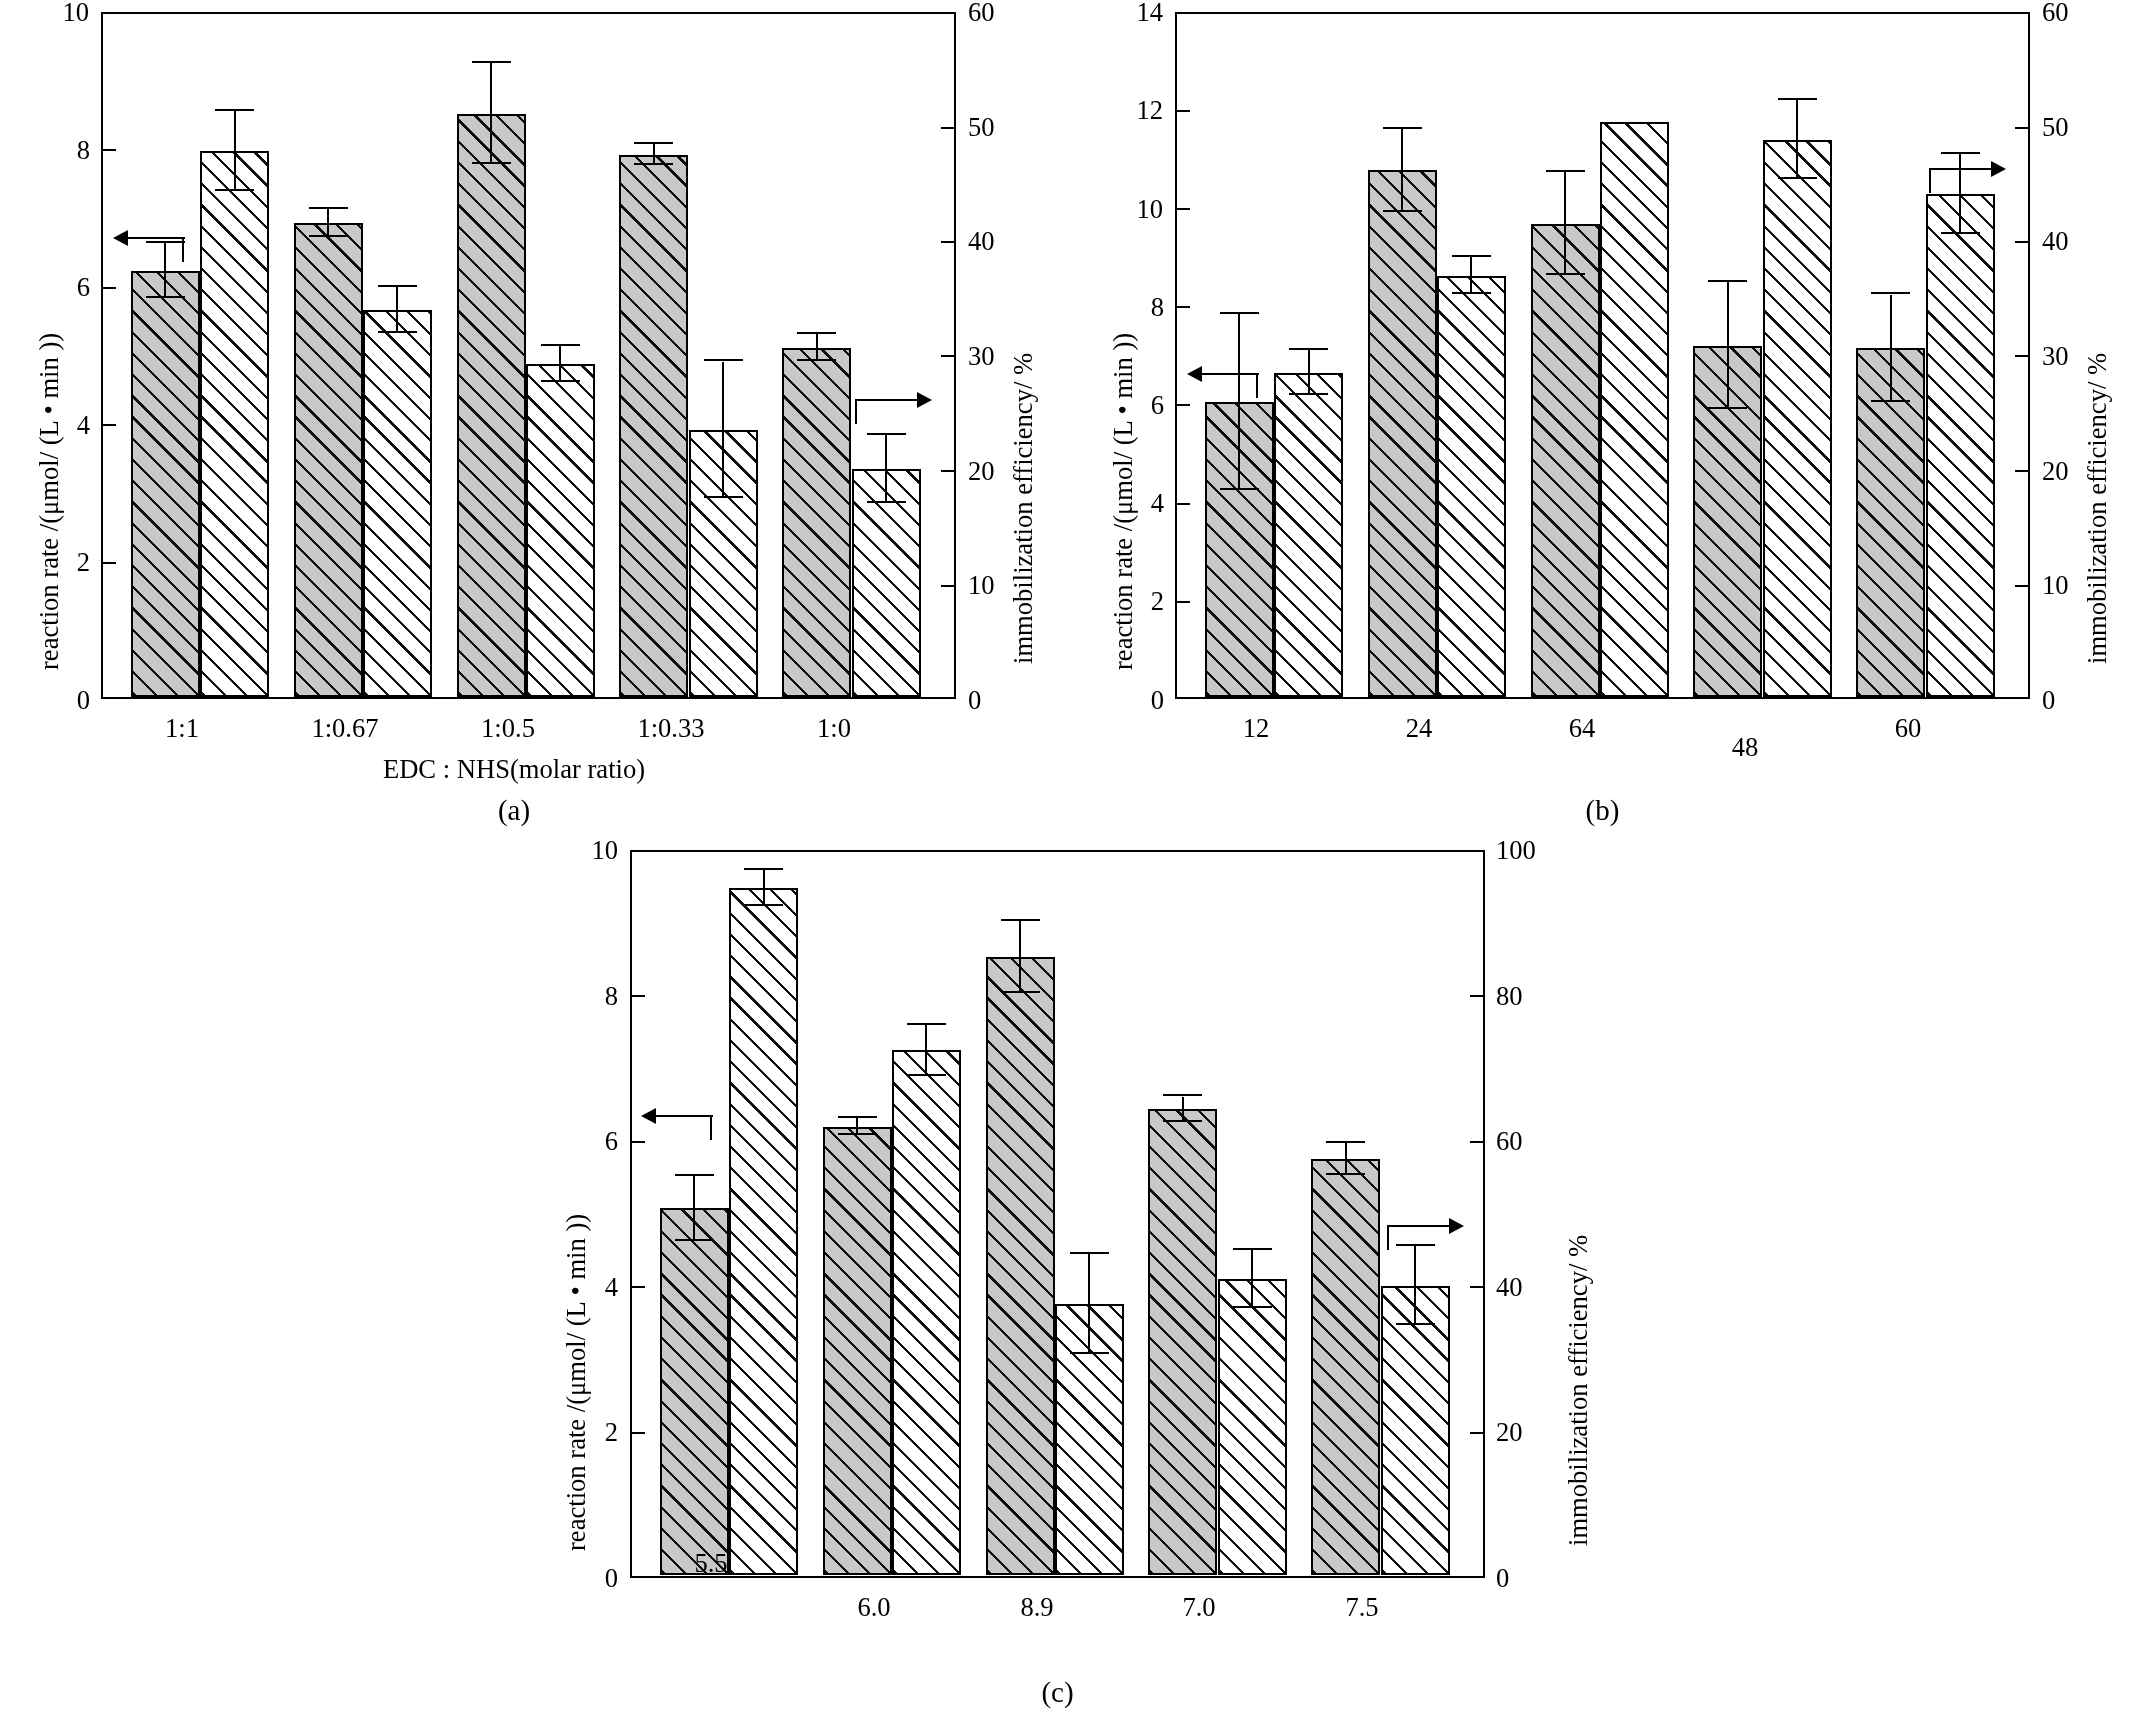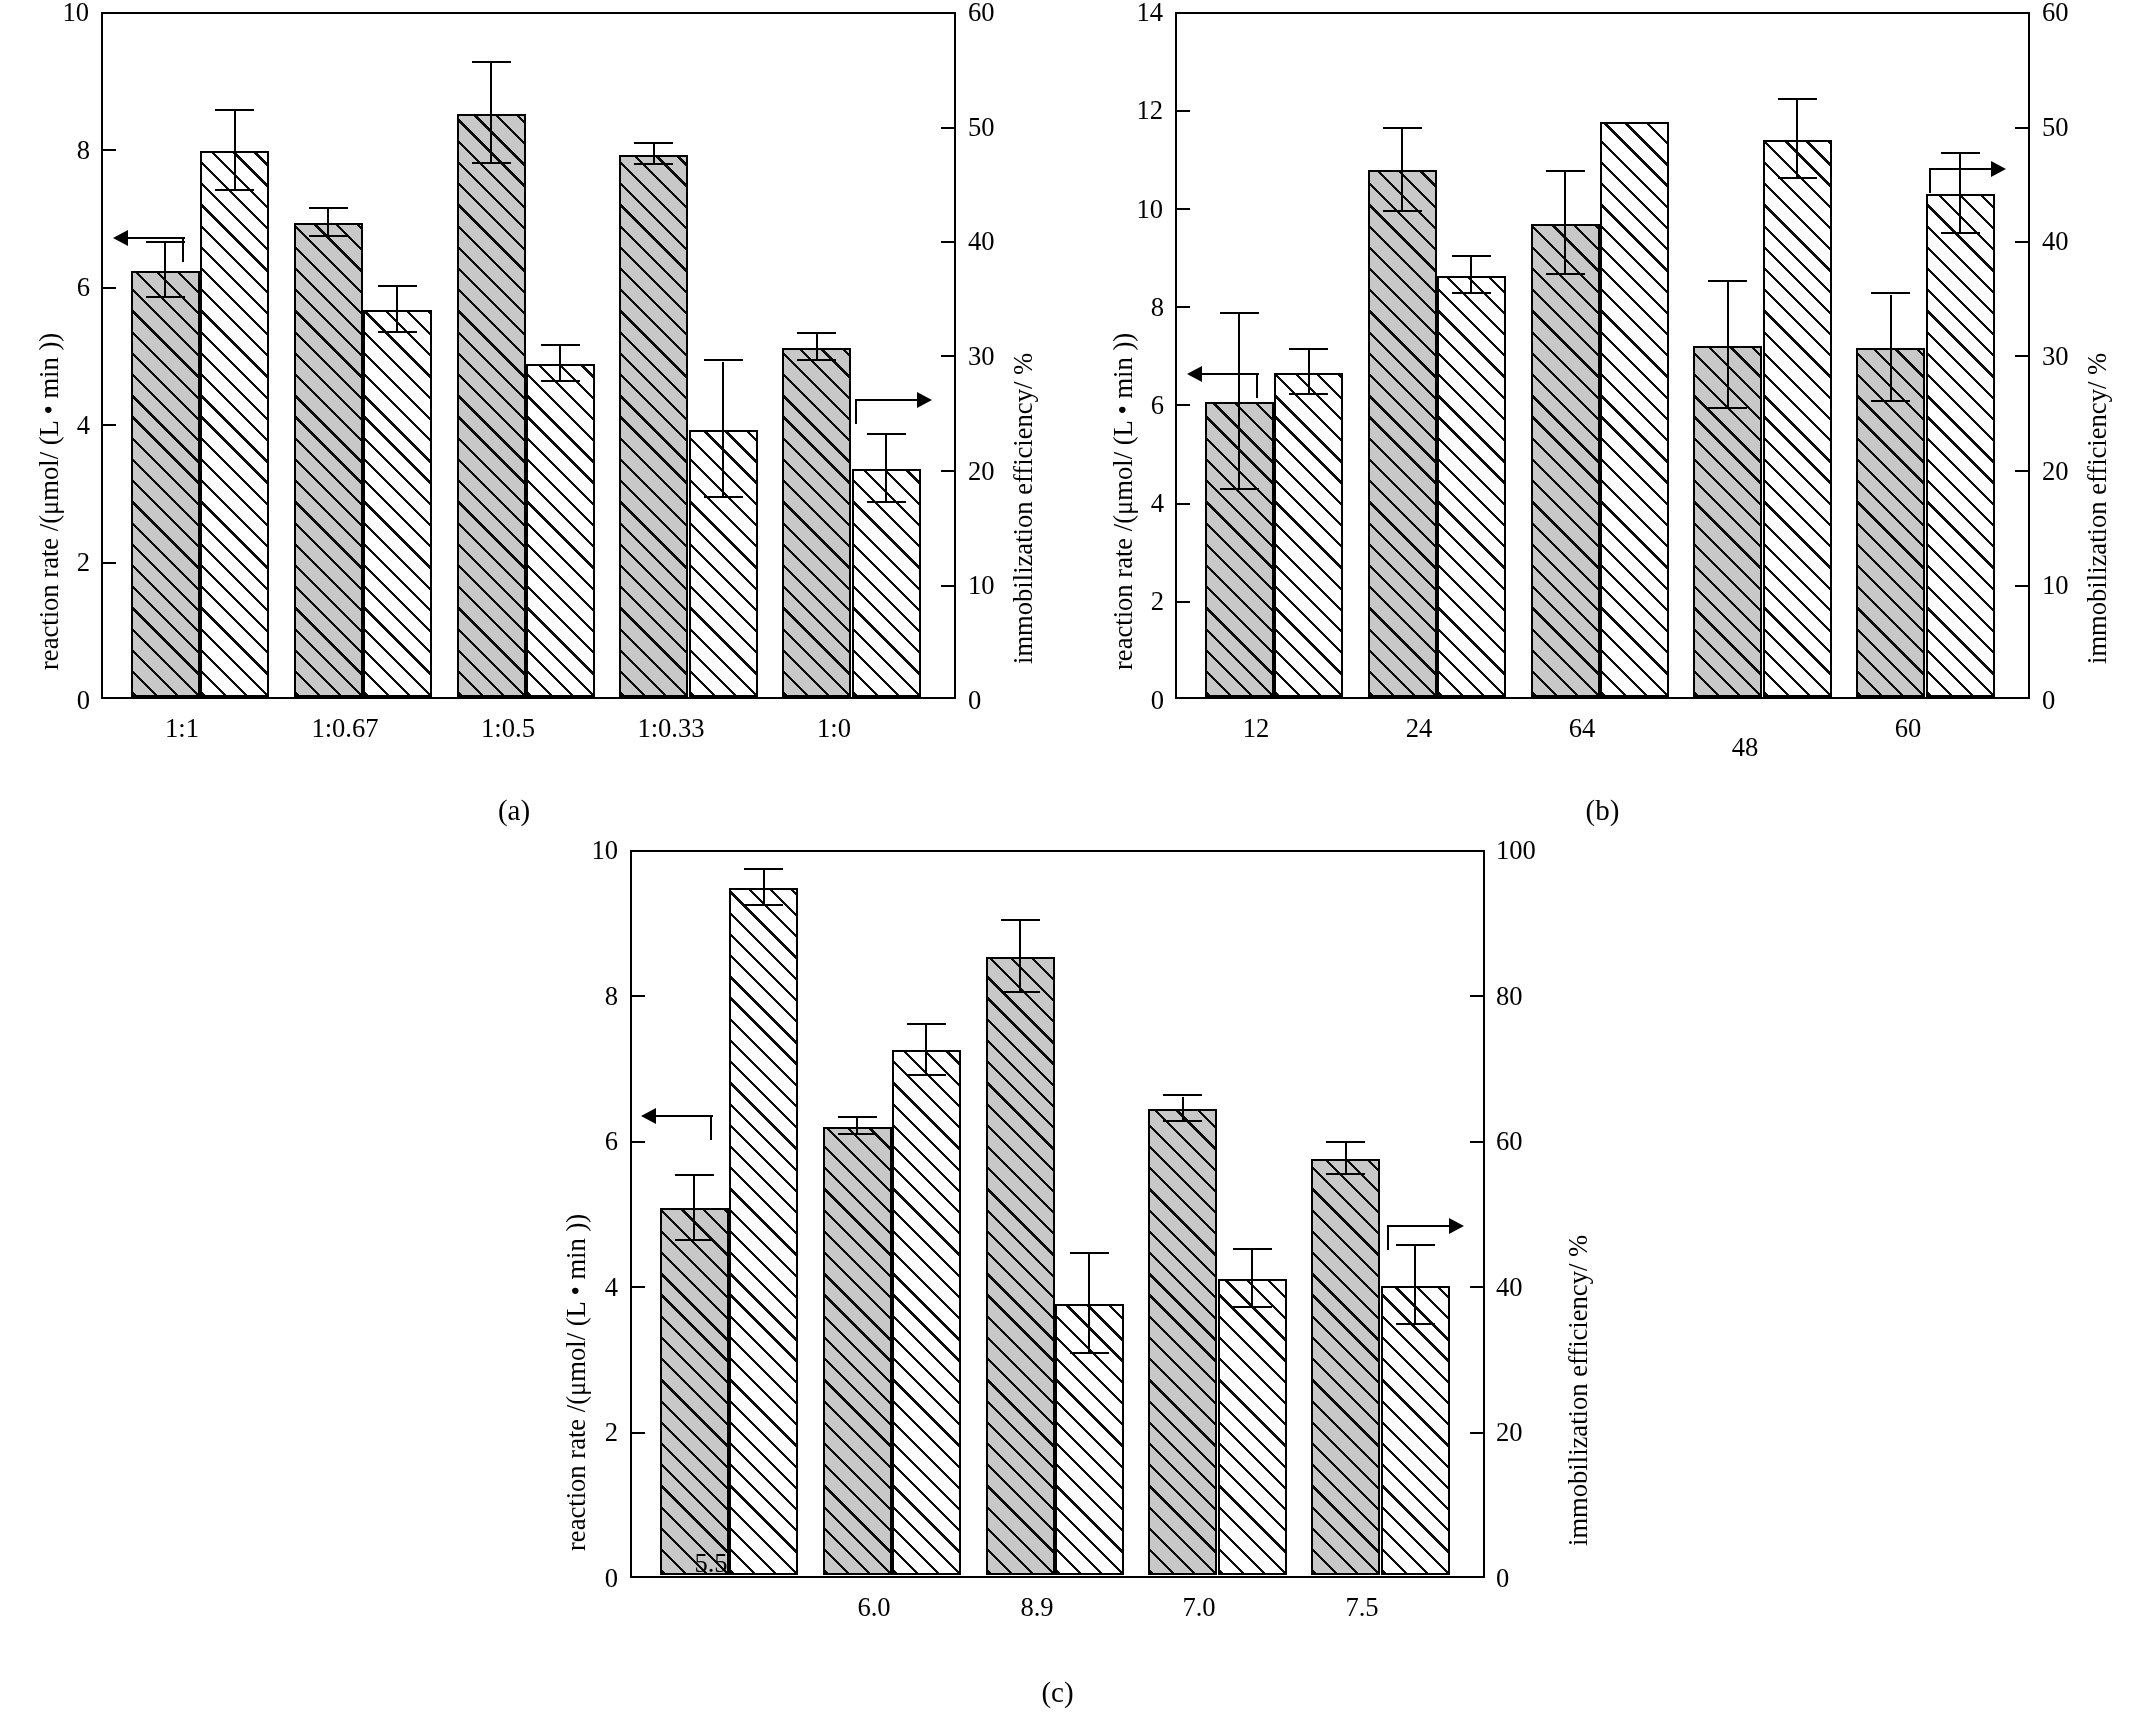--- a/index.html
+++ b/index.html
@@ -138,20 +138,21 @@
       <div class="head" style="left:62px;border-top:8px solid transparent;border-bottom:8px solid transparent;border-left:15px solid #000;"></div>
       <div class="stem" style="left:0;top:0;height:25.4px;"></div>
     </div>
 
     <div class="tick-label" style="left:130px;top:713px;width:104px;">1:1</div>
     <div class="tick-label" style="left:293px;top:713px;width:104px;">1:0.67</div>
     <div class="tick-label" style="left:456px;top:713px;width:104px;">1:0.5</div>
     <div class="tick-label" style="left:619px;top:713px;width:104px;">1:0.33</div>
     <div class="tick-label" style="left:782px;top:713px;width:104px;">1:0</div>
 
+    <div class="axis-label" style="left:0;top:754px;width:1028px;text-align:center;">EDC : NHS(molar ratio)</div>
     <div class="panel-caption" style="left:0;top:794px;width:1028px;">(a)</div>
   </div>
 
   <div class="panel" style="left:1074px;top:0;width:1076px;height:820px;">
     <div class="plot" style="left:101px;top:11.6px;width:855px;height:687px;"></div>
 
     <div class="axis-label vert" style="left:34px;top:670px;transform:rotate(-90deg);">reaction rate /(μmol/ (L • min ))</div>
     <div class="axis-label vert" style="left:1008px;top:664px;transform:rotate(-90deg);">immobilization efficiency/ %</div>
 
     <div class="tick-label" style="left:61px;top:685px;width:29px;text-align:right;">0</div>

